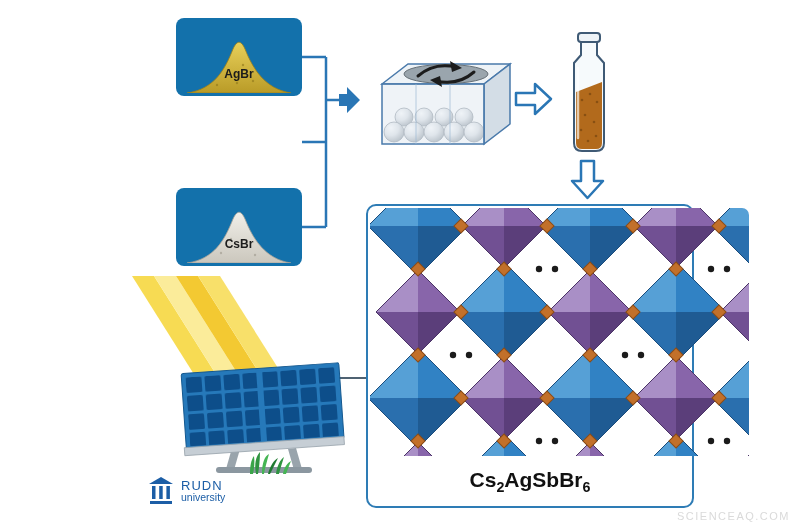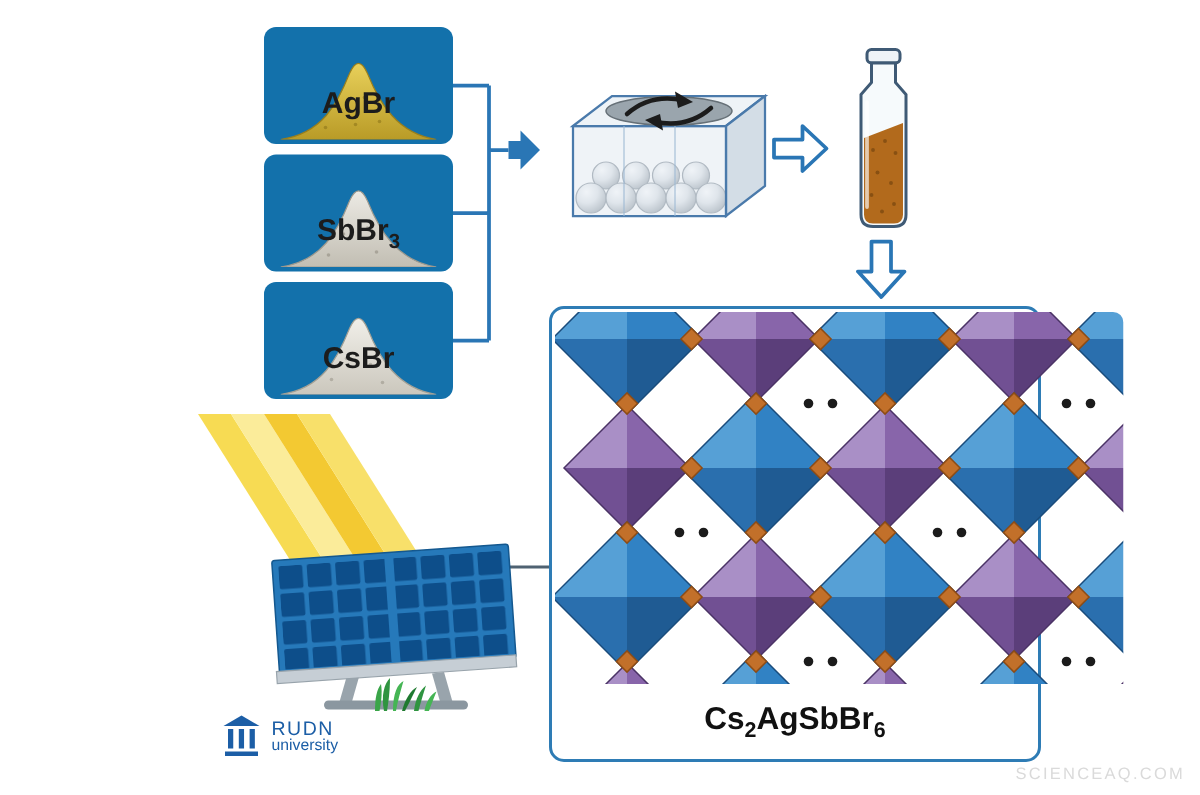--- a/index.html
+++ b/index.html
@@ -6,21 +6,21 @@
   .stage{position:relative;width:800px;height:530px;background:#ffffff;overflow:hidden;
          font-family:"Liberation Sans", sans-serif;}
   .abs{position:absolute;}
 
   
   .reagent-box{position:absolute;left:176px;width:126px;height:78px;background:#1371ab;
                border-radius:8px;}
   #rb1{top:18px}#rb2{top:103px}#rb3{top:188px}
   .mound{position:absolute;left:50%;transform:translateX(-50%);bottom:3px;}
   .reagent-label{position:absolute;left:0;right:0;bottom:13px;text-align:center;
-                 font-size:20px;font-weight:700;color:#1c1c1c;}
+                 font-size:12px;font-weight:700;color:#1c1c1c;}
   .reagent-label sub{font-size:0.68em;}
 
   
   .product-box{position:absolute;left:366px;top:204px;width:328px;height:304px;background:#fff;
                border:2.5px solid #2e7cb5;border-radius:10px;box-sizing:border-box;}
   .crystal-wrap{position:absolute;left:2px;top:2px;width:379px;height:248px;overflow:hidden;
                 border-radius:7px 7px 0 0;}
   .formula{position:absolute;bottom:11px;left:0;right:0;text-align:center;font-size:21px;
            font-weight:700;color:#111;}
   .formula sub{font-size:0.68em;}
@@ -52,38 +52,20 @@
         <circle cx="40" cy="34" r="1.2"></circle>
           <circle cx="56" cy="26" r="1.2"></circle>
           <circle cx="66" cy="42" r="1.2"></circle>
           <circle cx="30" cy="46" r="1.2"></circle>
           <circle cx="50" cy="44" r="1.2"></circle>
       </g>
     </svg>
     <div class="reagent-label"><span>AgBr</span><sub></sub></div>
   </div>
 
-  <div class="reagent-box" id="rb2">
-    <svg class="mound" width="104" height="54" viewBox="0 0 104 54">
-      <defs>
-        <linearGradient id="g2" x1="0" y1="0" x2="0" y2="1">
-          <stop offset="0" stop-color="#eceae4"></stop>
-            <stop offset="1" stop-color="#c2beb3"></stop>
-        </linearGradient>
-      </defs>
-      <path d="M0,54 C28,50 38,30 46,10 C50,1 54,1 58,10 C66,30 78,50 104,54 Z" fill="url(#g2)" stroke="#9d998e" stroke-width="0.8"></path>
-      <g fill="#8e897d" opacity="0.55">
-        <circle cx="42" cy="32" r="1.2"></circle>
-          <circle cx="58" cy="28" r="1.2"></circle>
-          <circle cx="64" cy="44" r="1.2"></circle>
-          <circle cx="32" cy="46" r="1.2"></circle>
-      </g>
-    </svg>
-    <div class="reagent-label"><span>SbBr</span><sub>3</sub></div>
-  </div>
 
   <div class="reagent-box" id="rb3">
     <svg class="mound" width="104" height="54" viewBox="0 0 104 54">
       <defs>
         <linearGradient id="g3" x1="0" y1="0" x2="0" y2="1">
           <stop offset="0" stop-color="#f1efe9"></stop>
             <stop offset="1" stop-color="#cbc7bd"></stop>
         </linearGradient>
       </defs>
       <path d="M0,54 C28,50 38,30 46,10 C50,1 54,1 58,10 C66,30 78,50 104,54 Z" fill="url(#g3)" stroke="#a3a095" stroke-width="0.8"></path>

